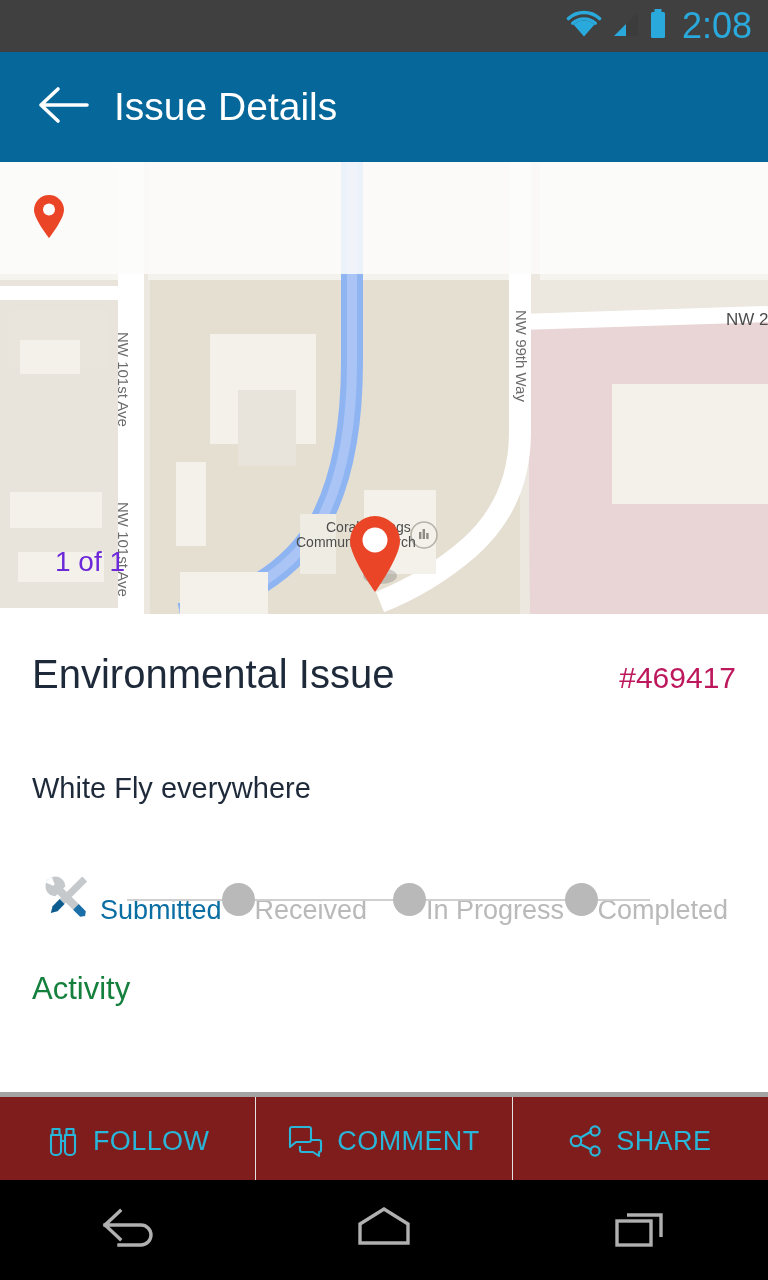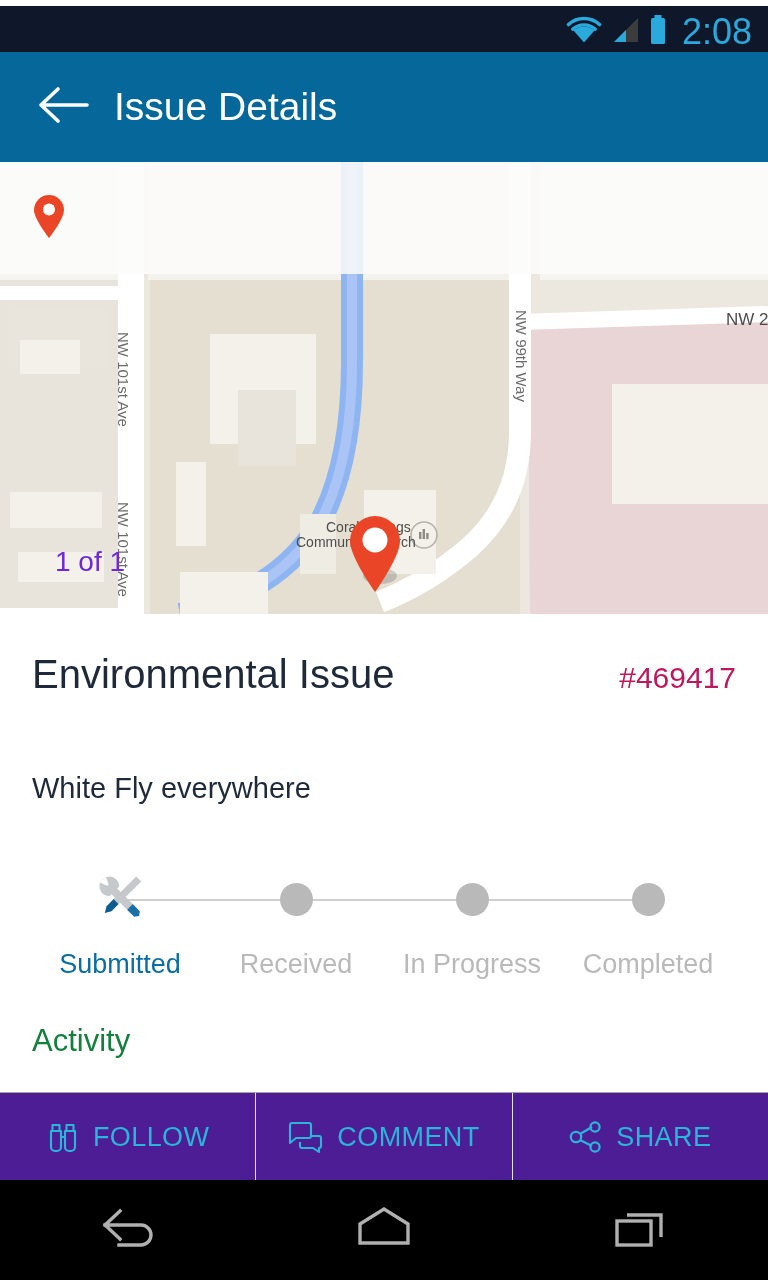--- a/index.html
+++ b/index.html
@@ -14,23 +14,23 @@
     position: relative;
     width: 768px;
     height: 1280px;
     overflow: hidden;
     background: #ffffff;
   }
 
   
   #status-bar {
     position: absolute;
-    left: 0; top: 6px;
+    left: 0; top: 0;
     width: 768px; height: 52px;
-    background: #0f172a;
+    background: #404040;
     display: flex;
     align-items: center;
     justify-content: flex-end;
     box-sizing: border-box;
     padding-right: 16px;
   }
   .sb-icon { display: block; margin-left: 8px; }
   #status-time {
     color: #2aa9dd;
     font-size: 36px;
@@ -156,21 +156,21 @@
 
   
   #stepper {
     display: flex;
     padding: 66px 32px 0 32px;
     align-items: flex-start;
   }
   .step {
     flex: 1 1 0;
     display: flex;
-    flex-direction: column;
+    flex-direction: row;
     align-items: center;
     position: relative;
     cursor: pointer;
   }
   .step-marker {
     height: 56px;
     display: flex;
     align-items: center;
     justify-content: center;
     position: relative;
@@ -202,22 +202,22 @@
     font-size: 31px;
     line-height: 36px;
     padding: 44px 32px 0 32px;
   }
 
   
   #action-bar {
     position: absolute;
     left: 0; top: 1092px;
     width: 768px; height: 88px;
-    background: #4c1d95;
-    border-top: 1px solid #a3a3a3;
+    background: #7f1d1d;
+    border-top: 5px solid #a3a3a3;
     display: flex;
   }
   .action-btn {
     flex: 1 1 0;
     display: flex;
     align-items: center;
     justify-content: center;
     cursor: pointer;
     position: relative;
   }

